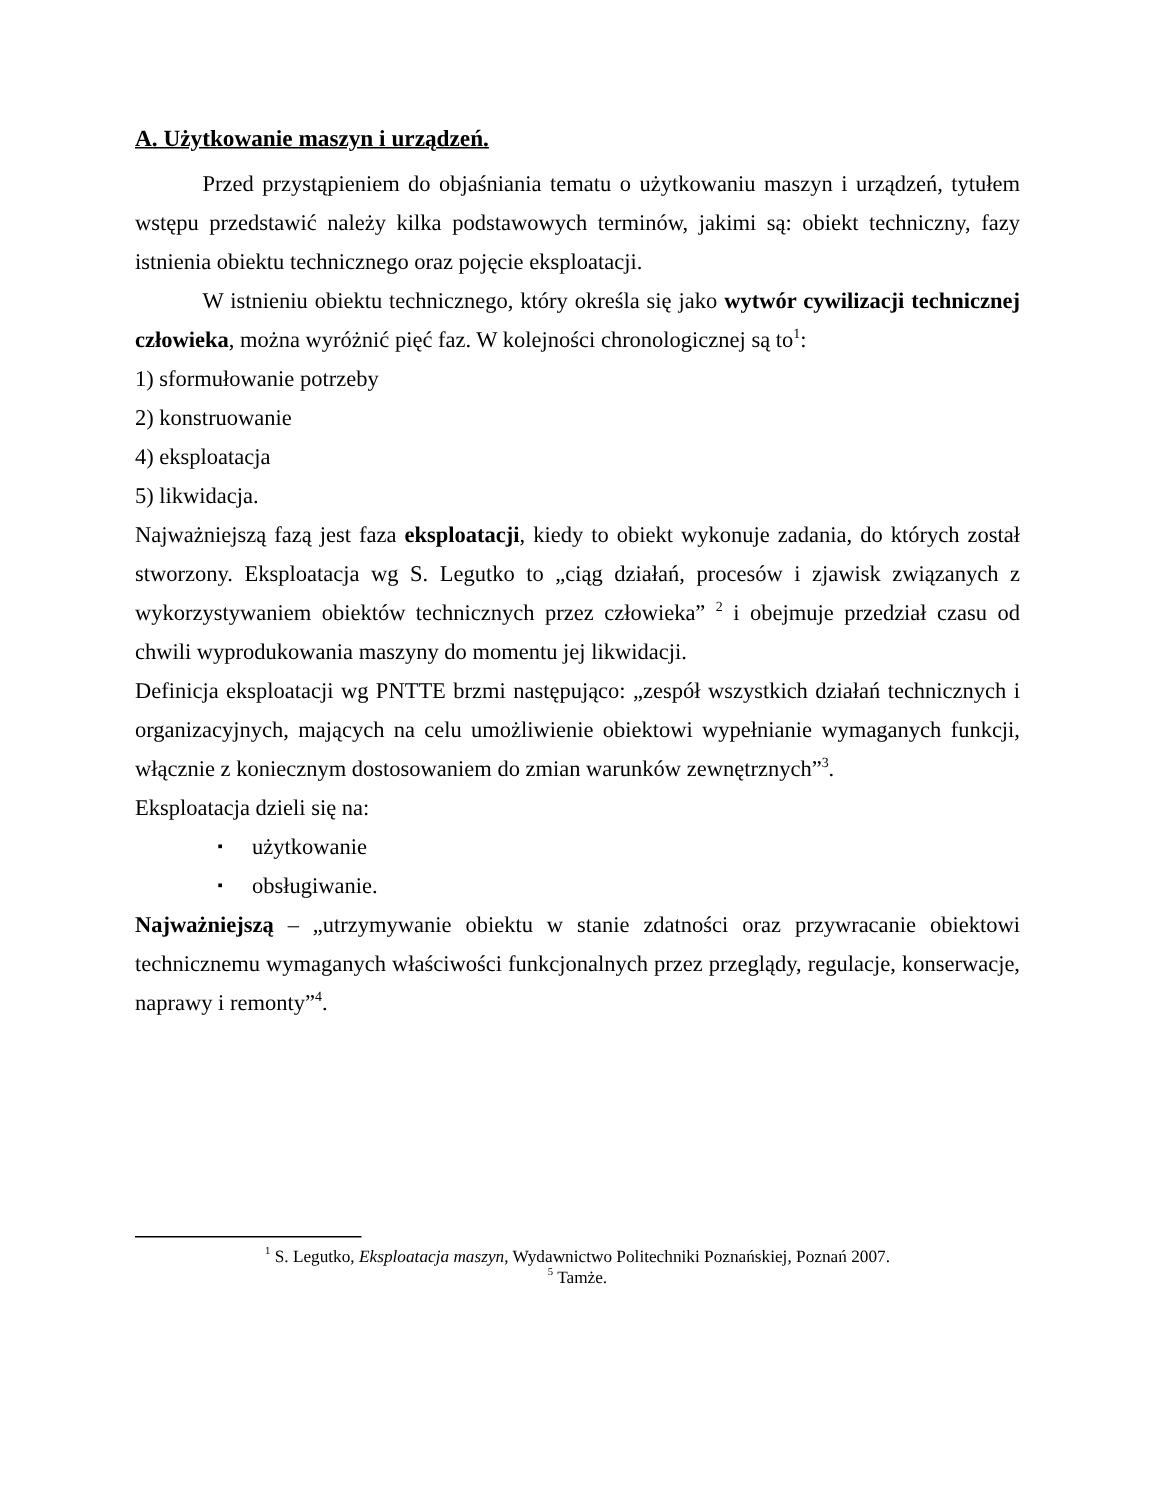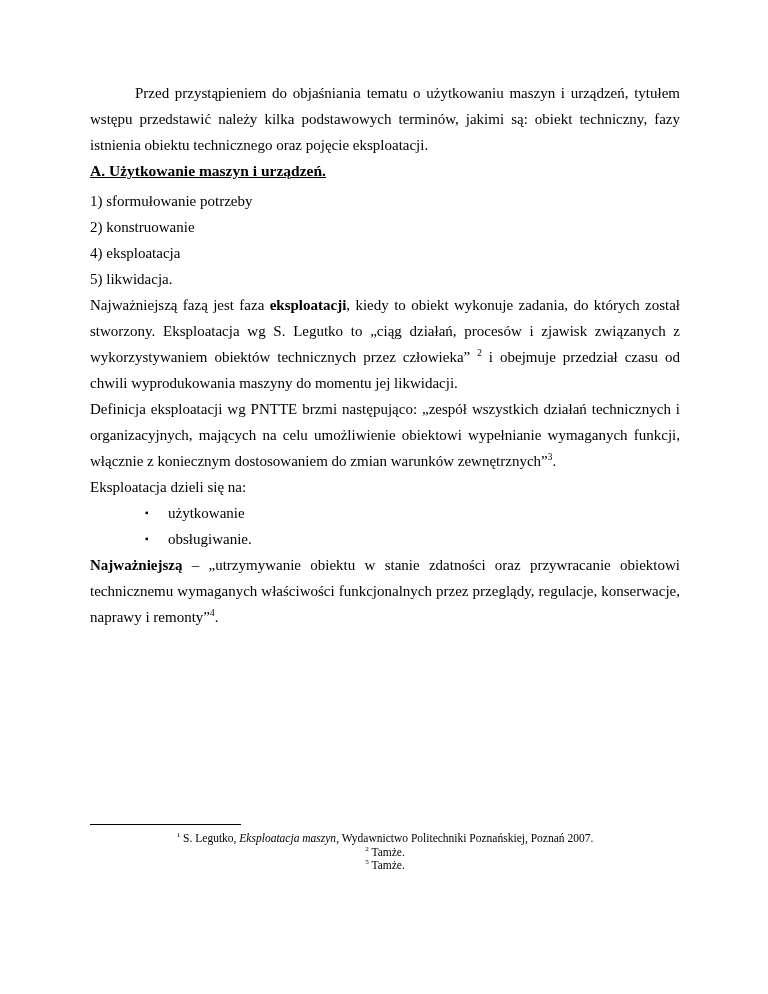--- a/index.html
+++ b/index.html
@@ -62,34 +62,34 @@
     font-size: 11.5px;
     line-height: 13.6px;
     text-align: center;
   }
 </style>
 </head>
 <body>
 
 <div class="page">
   <div class="content">
+      <div class="block heading"><span class="b u">A. Użytkowanie maszyn i urządzeń.</span></div>
       <div class="block para indent"><span>Przed przystąpieniem do objaśniania tematu o użytkowaniu maszyn i urządzeń, tytułem wstępu przedstawić należy kilka podstawowych terminów, jakimi są: obiekt techniczny, fazy istnienia obiektu technicznego oraz pojęcie eksploatacji.</span></div>
-      <div class="block heading"><span class="b u">A. Użytkowanie maszyn i urządzeń.</span></div>
+      <div class="block para indent"><span>W istnieniu obiektu technicznego, który określa się jako </span><span class="b">wytwór cywilizacji technicznej człowieka</span><span>, można wyróżnić pięć faz. W kolejności chronologicznej są to</span><sup>1</sup><span>:</span></div>
       <div class="block para"><span>1) sformułowanie potrzeby</span></div>
       <div class="block para"><span>2) konstruowanie</span></div>
       <div class="block para"><span>4) eksploatacja</span></div>
       <div class="block para"><span>5) likwidacja.</span></div>
       <div class="block para"><span>Najważniejszą fazą jest faza </span><span class="b">eksploatacji</span><span>, kiedy to obiekt wykonuje zadania, do których został stworzony. Eksploatacja wg S. Legutko to „ciąg działań, procesów i zjawisk związanych z wykorzystywaniem obiektów technicznych przez człowieka” </span><sup>2</sup><span> i obejmuje przedział czasu od chwili wyprodukowania maszyny do momentu jej likwidacji.</span></div>
       <div class="block para"><span>Definicja eksploatacji wg PNTTE brzmi następująco: „zespół wszystkich działań technicznych i organizacyjnych, mających na celu umożliwienie obiektowi wypełnianie wymaganych funkcji, włącznie z koniecznym dostosowaniem do zmian warunków zewnętrznych”</span><sup>3</sup><span>.</span></div>
       <div class="block para"><span>Eksploatacja dzieli się na:</span></div>
       <div class="block bullet"><span class="bullet-marker">▪</span><span>użytkowanie</span></div>
       <div class="block bullet"><span class="bullet-marker">▪</span><span>obsługiwanie.</span></div>
       <div class="block para"><span class="b">Najważniejszą</span><span> – „utrzymywanie obiektu w stanie zdatności oraz przywracanie obiektowi technicznemu wymaganych właściwości funkcjonalnych przez przeglądy, regulacje, konserwacje, naprawy i remonty”</span><sup>4</sup><span>.</span></div>
     </div>
   <div class="footnotes">
     <div class="fn-separator"></div>
     <div id="fn-list">
         <div class="footnote"><sup>1</sup><span> S. Legutko, </span><span class="i">Eksploatacja maszyn</span><span>, Wydawnictwo Politechniki Poznańskiej, Poznań 2007.</span></div>
-        <div class="footnote"><sup>2</sup><span> Tamże.</span></div>
         <div class="footnote"><sup>5</sup><span> Tamże.</span></div>
       </div>
   </div>
 </div>
 
 </body></html>

